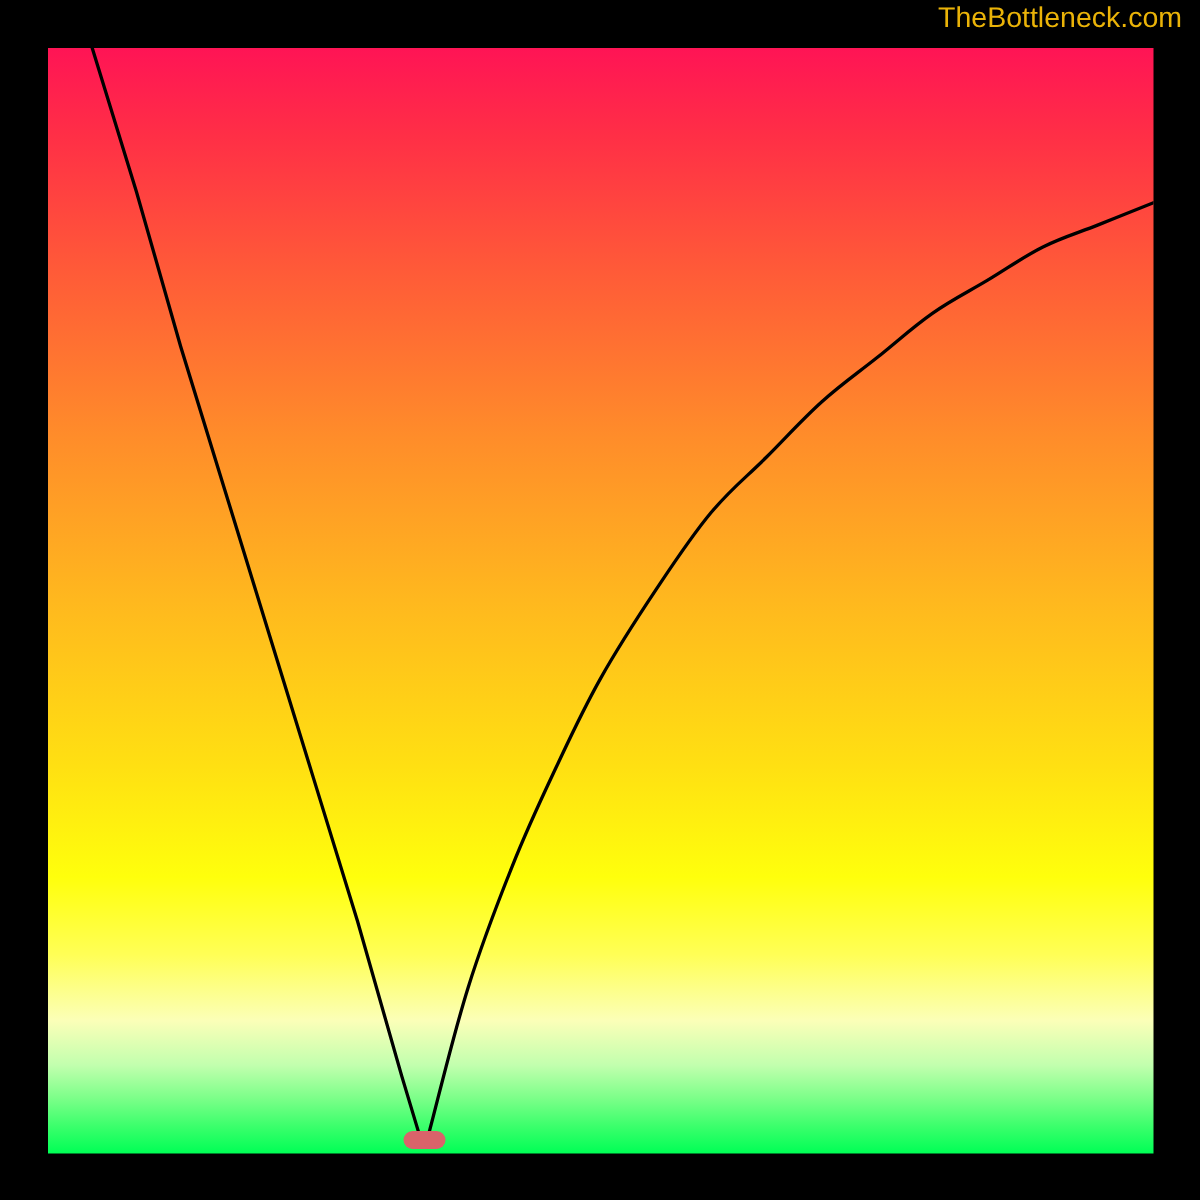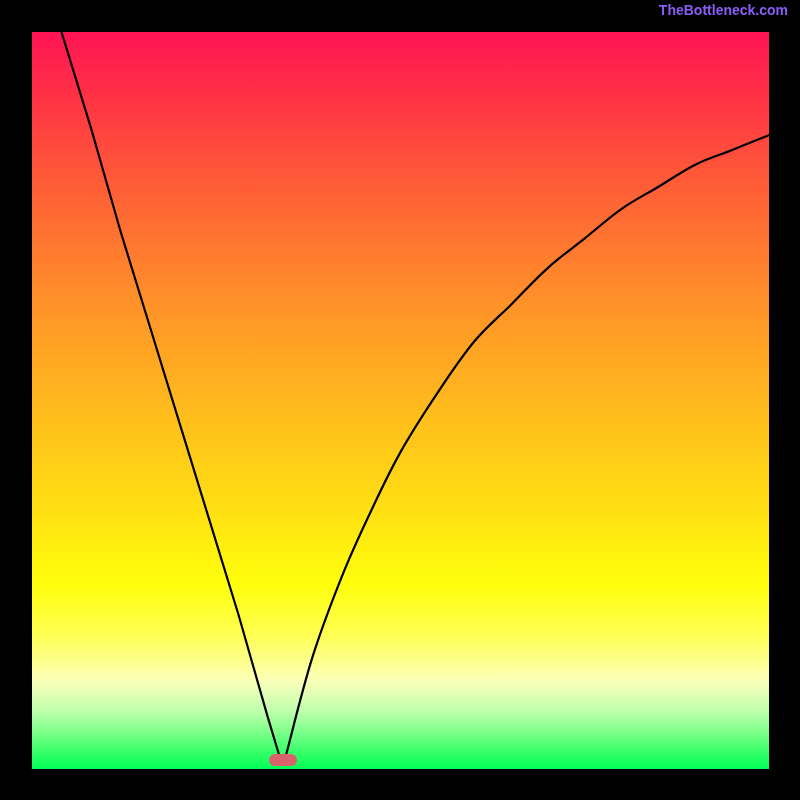--- a/index.html
+++ b/index.html
@@ -8,23 +8,23 @@
     height: 800px;
     background: #000;
     position: relative;
     overflow: hidden;
     font-family: Arial, Helvetica, sans-serif;
   }
   .watermark {
     position: absolute;
     top: 2px;
     right: 12px;
-    font-size: 14px;
-    font-weight: 700;
-    color: #8b5cf6;
+    font-size: 19px;
+    font-weight: 400;
+    color: #eab308;
     z-index: 10;
     letter-spacing: 0px;
   }
   .plot {
     position: absolute;
     left: 32px;
     top: 32px;
     width: 737px;
     height: 737px;
     background: linear-gradient(to bottom,

